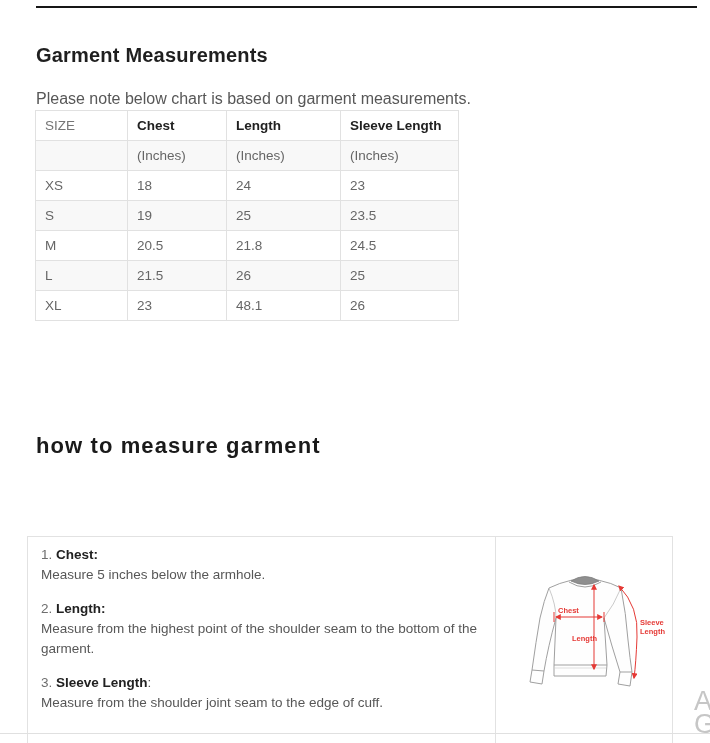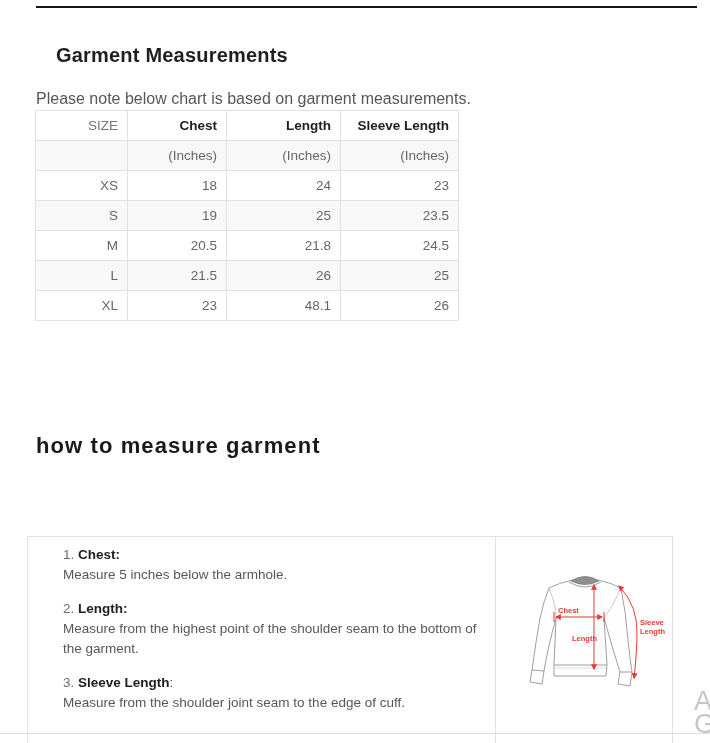--- a/index.html
+++ b/index.html
@@ -5,32 +5,32 @@
   * { margin:0; padding:0; box-sizing:border-box; }
   html,body { background:#fff; }
   .page {
     position:relative; width:710px; height:743px; overflow:hidden;
     background:#fff; font-family:"Liberation Sans", sans-serif; color:#555;
   }
   .top-rule { position:absolute; left:36px; top:6px; width:661px; height:2px; background:#161616; }
 
   .page-title {
     position:absolute; left:36px; top:44px;
-    font-size:20px; font-weight:bold; color:#1f1f1f; letter-spacing:0.2px;margin-left:20px;
+    font-size:20px; font-weight:bold; color:#1f1f1f; letter-spacing:0.2px;
   }
   .note { position:absolute; left:36px; top:90px; font-size:16px; color:#575757; }
 
   table.size-table {
     position:absolute; left:35px; top:110px;
     border-collapse:collapse; font-size:13.5px; color:#666;
     table-layout:fixed; width:423px;
   }
   .size-table td, .size-table th {
     border:1px solid #e1e1e1; padding:6px 9px; line-height:17px;
-    text-align:right; font-weight:normal; vertical-align:middle;
+    text-align:left; font-weight:normal; vertical-align:middle;
   }
   .size-table tr:nth-child(even) td, .size-table tr:nth-child(even) th { background:#f8f8f8; }
   .size-table .col-size  { width:92px;  }
   .size-table .col-chest { width:99px;  }
   .size-table .col-len   { width:114px; }
   .size-table .col-slv   { width:118px; }
   .size-table th.hdr { font-weight:bold; color:#212121; }
   .size-table th.hdr-size { color:#757575; font-weight:normal; }
 
   .section-title {
@@ -40,21 +40,21 @@
 
   .info-box {
     position:absolute; left:27px; top:536px; width:646px; height:207px;
     border-top:1px solid #e2e2e2; border-left:1px solid #e2e2e2; border-right:1px solid #e2e2e2;
   }
   .info-left {
     position:absolute; left:0; top:0; width:467px; height:100%;
     padding:8px 10px 0 13px; font-size:13.5px; line-height:20px; color:#575757;
   }
   .info-right { position:absolute; left:467px; top:0; right:0; height:100%; border-left:1px solid #e2e2e2; }
-  .instr-group { margin-bottom:14px;margin-left:22px; }
+  .instr-group { margin-bottom:14px; }
   .instr-num { color:#6e6e6e; }
   .instr-label { font-weight:bold; color:#212121; }
   .instr-body { color:#575757; }
 
   .garment-svg { position:absolute; left:20px; top:18px; }
 
   .watermark {
     position:absolute; left:694px; top:690px; width:40px;
     font-size:27px; line-height:23px; color:#c6c6c6; font-weight:normal;
   }

